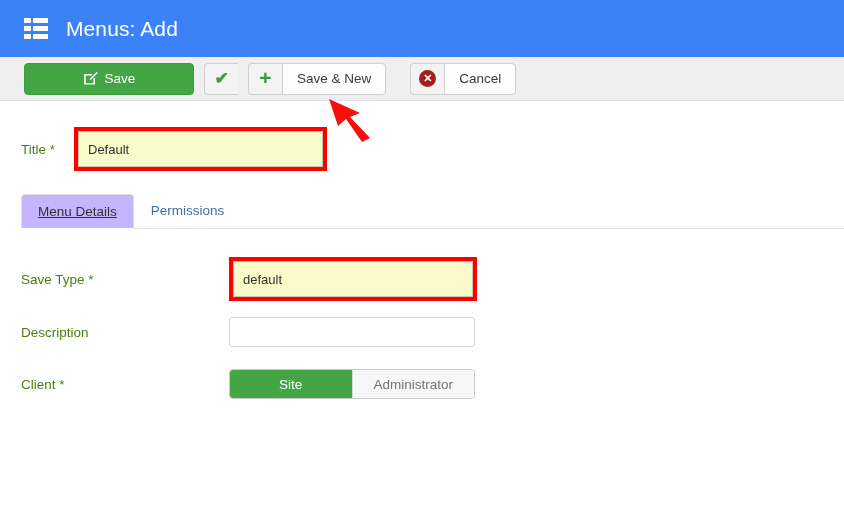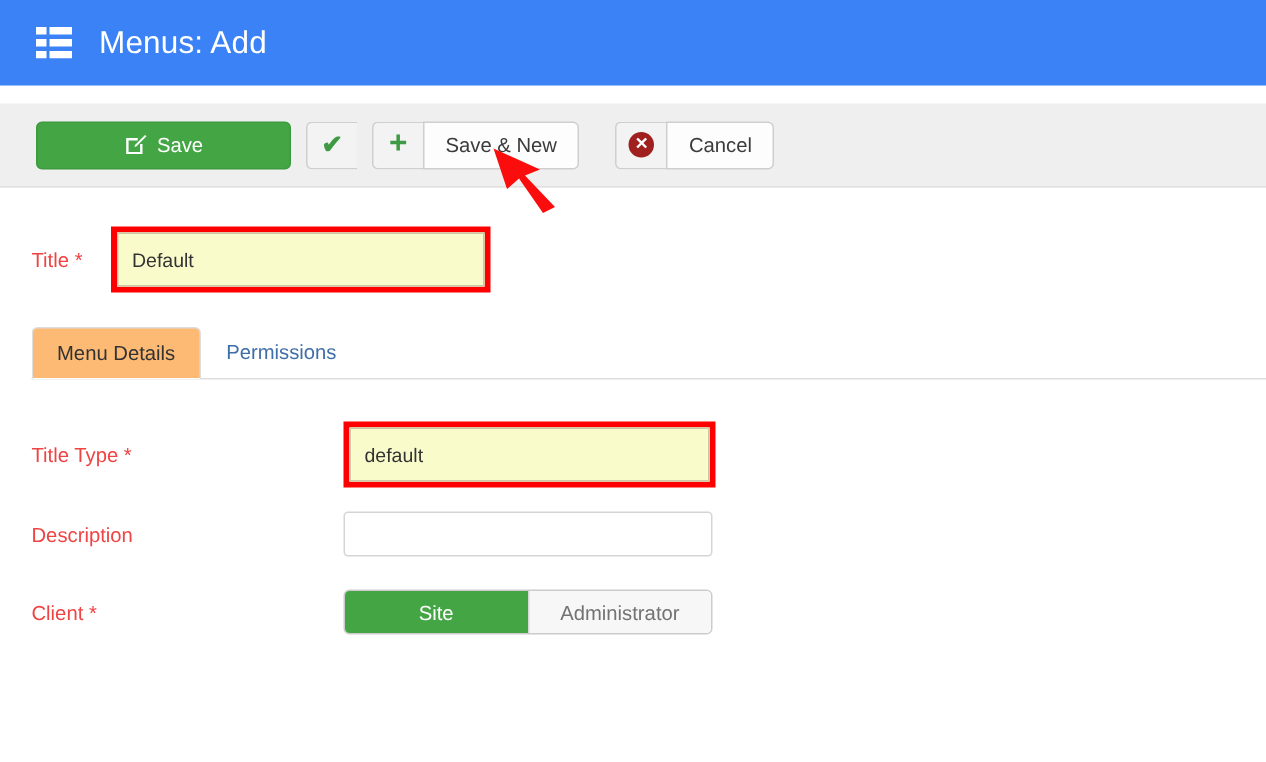--- a/index.html
+++ b/index.html
@@ -35,29 +35,28 @@
     color: #ffffff;
     font-size: 21px;
     font-weight: normal;
     margin-left: 18px;
     letter-spacing: .1px;
     white-space: nowrap;
   }
 
   
   .toolbar {
-    height: 56px;
+    height: 44px;
     background: #efefef;
     border-bottom: 1px solid #e0e0e0;
     display: flex;
     align-items: center;
     padding-left: 24px;
     box-sizing: border-box;
     gap: 10px;
-    margin-top: 12px;
   }
   .btn-save {
     height: 32px;
     min-width: 170px;
     background: #44a545;
     border: 1px solid #3d9a3e;
     border-radius: 4px;
     color: #ffffff;
     font-size: 13.5px;
     display: flex;
@@ -114,21 +113,21 @@
   
   .content { padding: 0; position: relative; }
 
   .field-row {
     display: flex;
     align-items: center;
     position: relative;
   }
   .field-label {
     font-size: 13.5px;
-    color: #ef4444;
+    color: #4d7c0f;
     white-space: nowrap;
   }
 
   .row-title { margin-top: 26px; padding-left: 21px; }
   .row-title .field-label { width: 53px; }
 
   
   .hl-box {
     border: 4px solid #ff0000;
     padding: 0;
@@ -175,26 +174,27 @@
     z-index: 2;
   }
   .tab {
     font-size: 13.5px;
     padding: 9px 16px 8px 16px;
     box-sizing: border-box;
     cursor: pointer;
     line-height: 1.2;
   }
   .tab.active {
-    background: #fdba74;
+    background: #c4b5fd;
     border: 1px solid #dddddd;
     border-bottom: 1px solid #ffffff;
     border-radius: 4px 4px 0 0;
     color: #333333;
     margin-bottom: -1px;
+    text-decoration: underline;
   }
   .tab.inactive {
     color: #3f6fa8;
     border: 1px solid transparent;
   }
   .tab-underline {
     height: 1px;
     background: #dddddd;
     margin-left: 21px;
     margin-right: 0;
@@ -313,21 +313,21 @@
       <div class="tab inactive">
         <span>Permissions</span>
       </div>
     </div>
   </div>
   <div class="tab-underline"></div>
 
   <div class="form-body">
 
     <div class="frow row-menutype">
-      <div class="field-label">Title Type *</div>
+      <div class="field-label">Save Type *</div>
       <div class="hl-box">
         <div class="input-yellow" style="width:240px;" placeholder="">default</div>
       </div>
     </div>
 
     <div class="frow row-desc">
       <div class="field-label">Description</div>
       <div class="input-plain" style="width:246px;" placeholder=""></div>
     </div>
 

